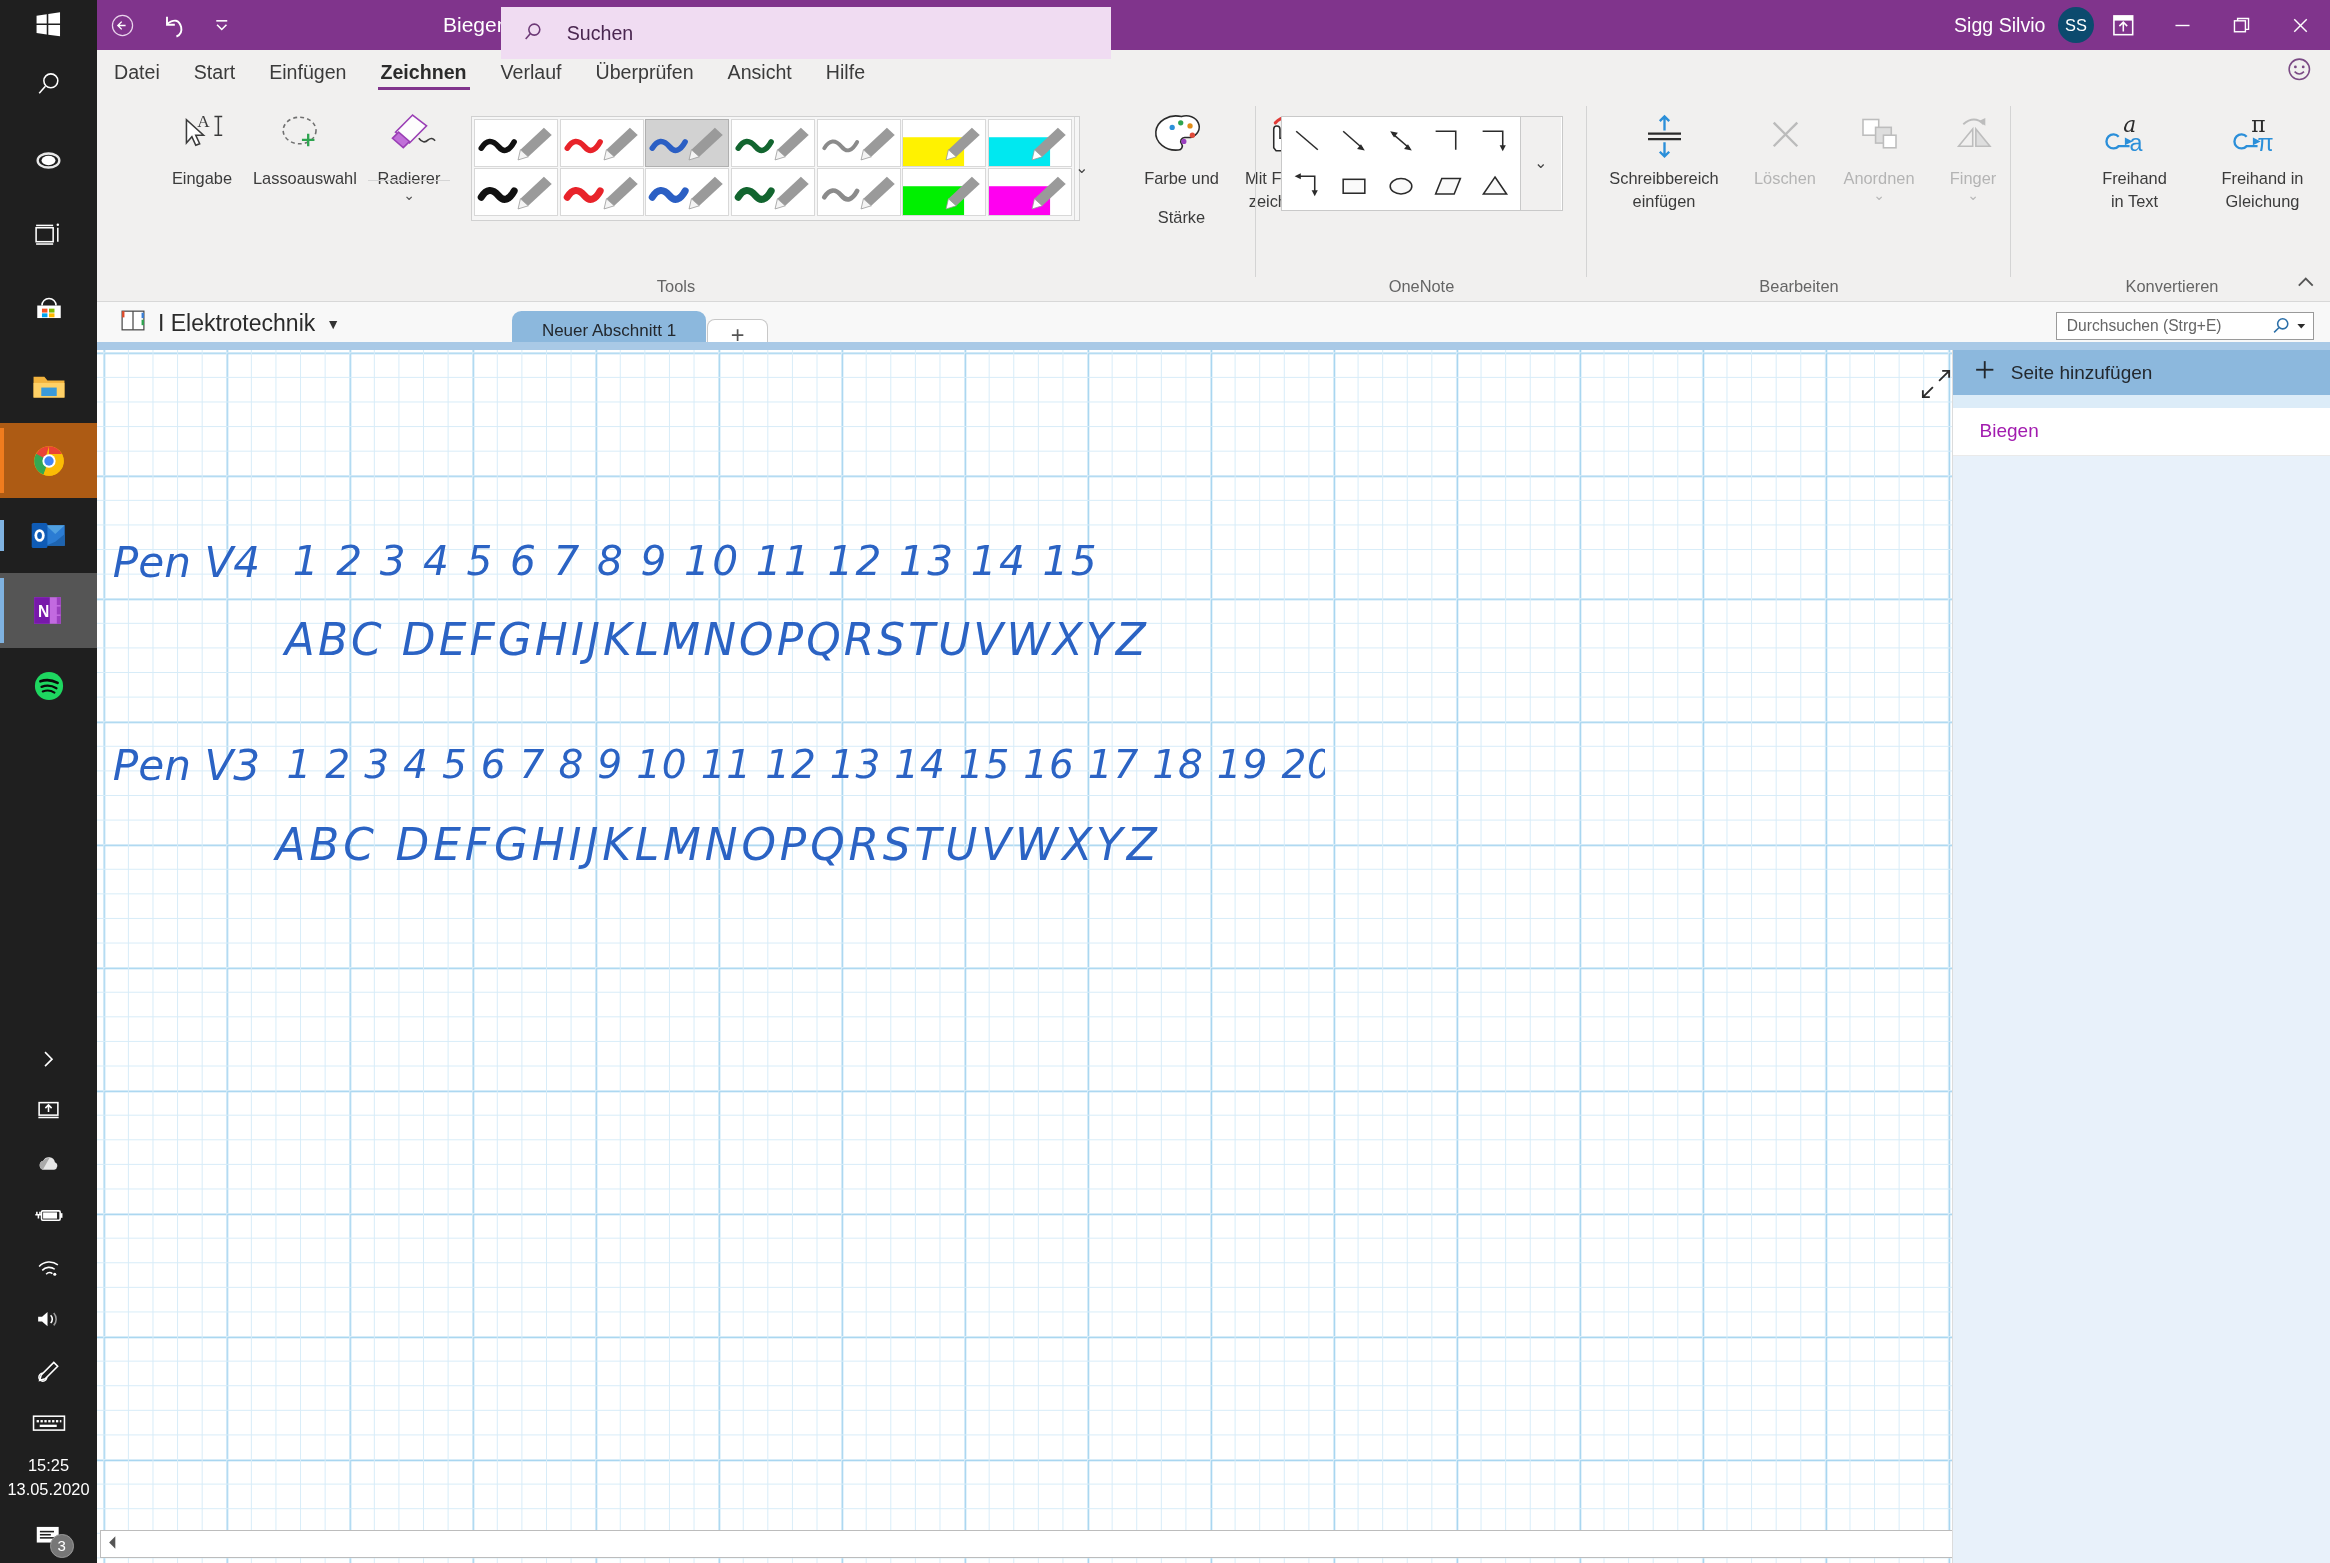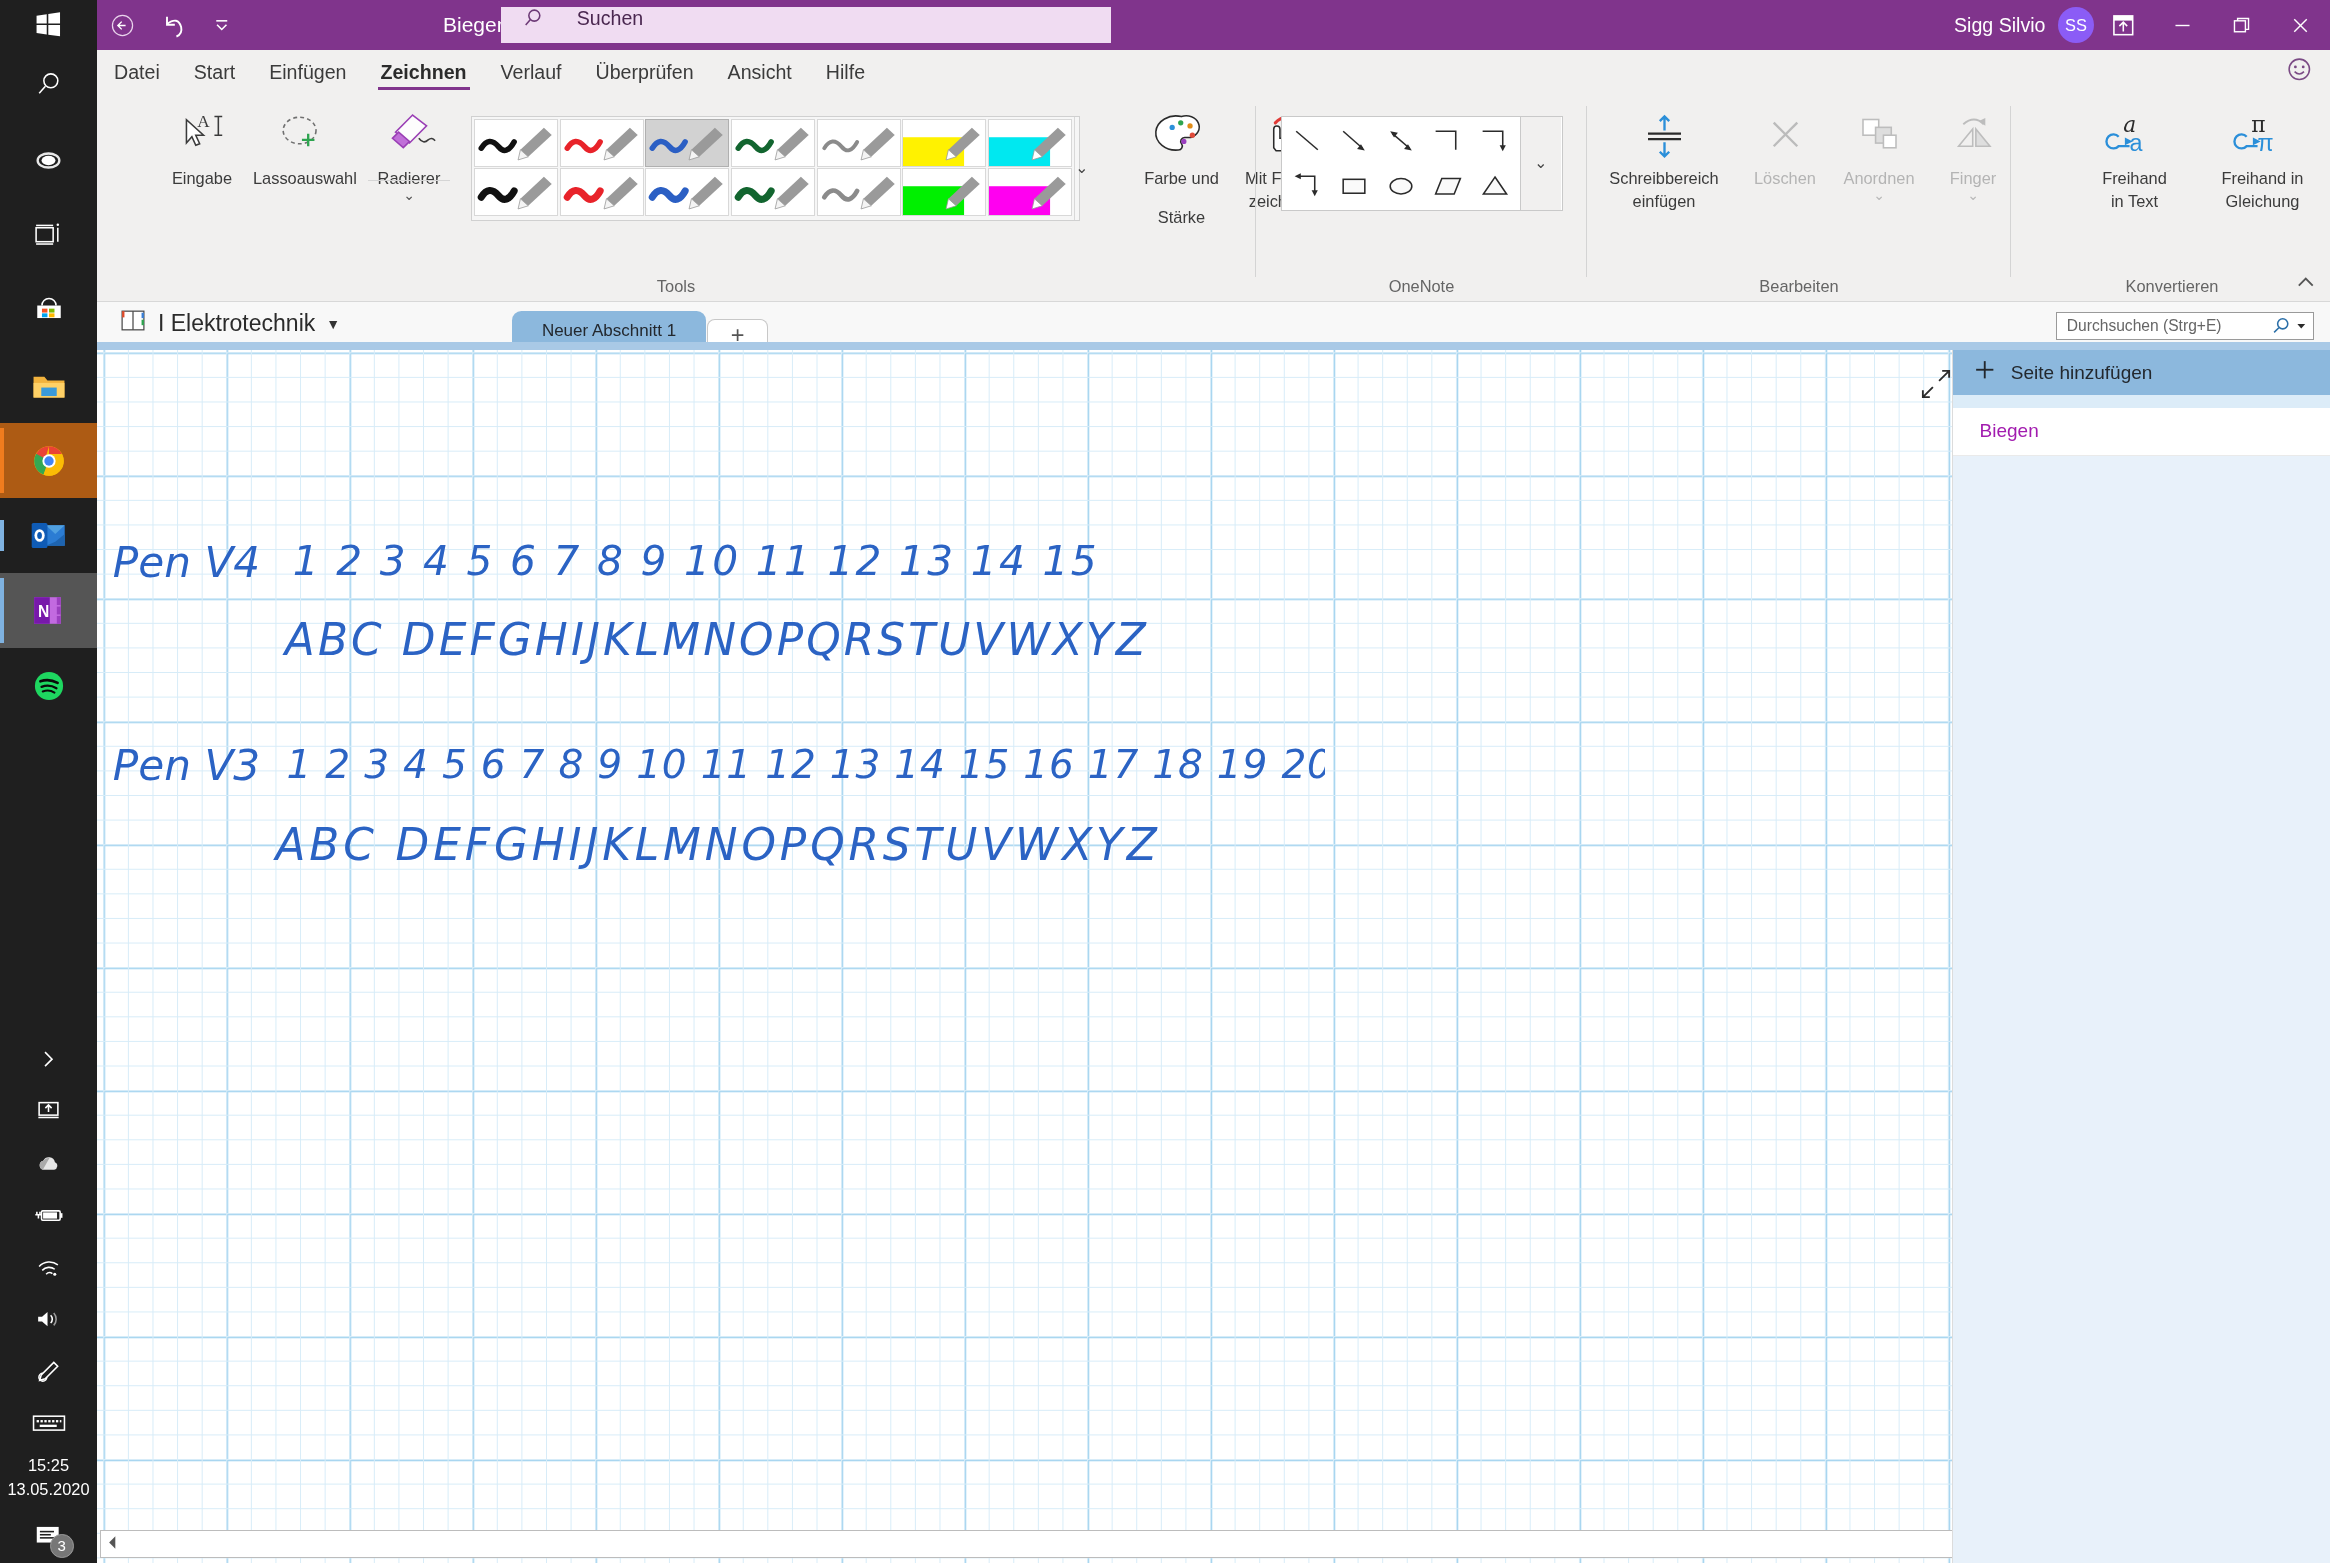--- a/index.html
+++ b/index.html
@@ -50,28 +50,28 @@
   
   .titlebar {
     position: absolute; left: 97px; top: 0; right: 0; height: 50px;
     background: #80348c; display: flex; align-items: center; z-index: 30;
   }
   .tb-btn { width: 50px; height: 50px; display:flex; align-items:center; justify-content:center; }
   .win-title {
     color: #fff; font-size: 21px; flex: 0 0 auto; margin-left: 196px; white-space: nowrap;
   }
   .search-wrap {
-    position:absolute; left: 404px; top: 7px; width: 610px; height: 36px;
-    background: #f0dcf2; display:flex; align-items:flex-start; padding-left: 20.3px; gap: 32px;
+    position:absolute; left: 404px; top: 7px; width: 610px; height: 52px;
+    background: #f0dcf2; display:flex; align-items:center; padding-left: 20.3px; gap: 22px;
   }
   .search-ph { color:#4a2750; font-size: 19.6px; }
   .tb-right { position:absolute; right: 0; top:0; height:50px; display:flex; align-items:center; }
   .user-name { color:#fff; font-size: 19.6px; margin-right: 12.5px; }
   .avatar {
-    width: 36px; height:36px; border-radius: 50%; background:#8b5cf6;
+    width: 36px; height:36px; border-radius: 50%; background:#0c4a6e;
     color:#fff; font-size: 16.4px; display:flex; align-items:center; justify-content:center;
   }
   .winctl { width: 59px; height: 50px; display:flex; align-items:center; justify-content:center; }
 
   
   .ribbonbar {
     position:absolute; left:97px; top:50px; right:0; height: 42px; background:#f1f0ef;
     display:flex; align-items:flex-end; z-index: 29;
   }
   .rtab {

